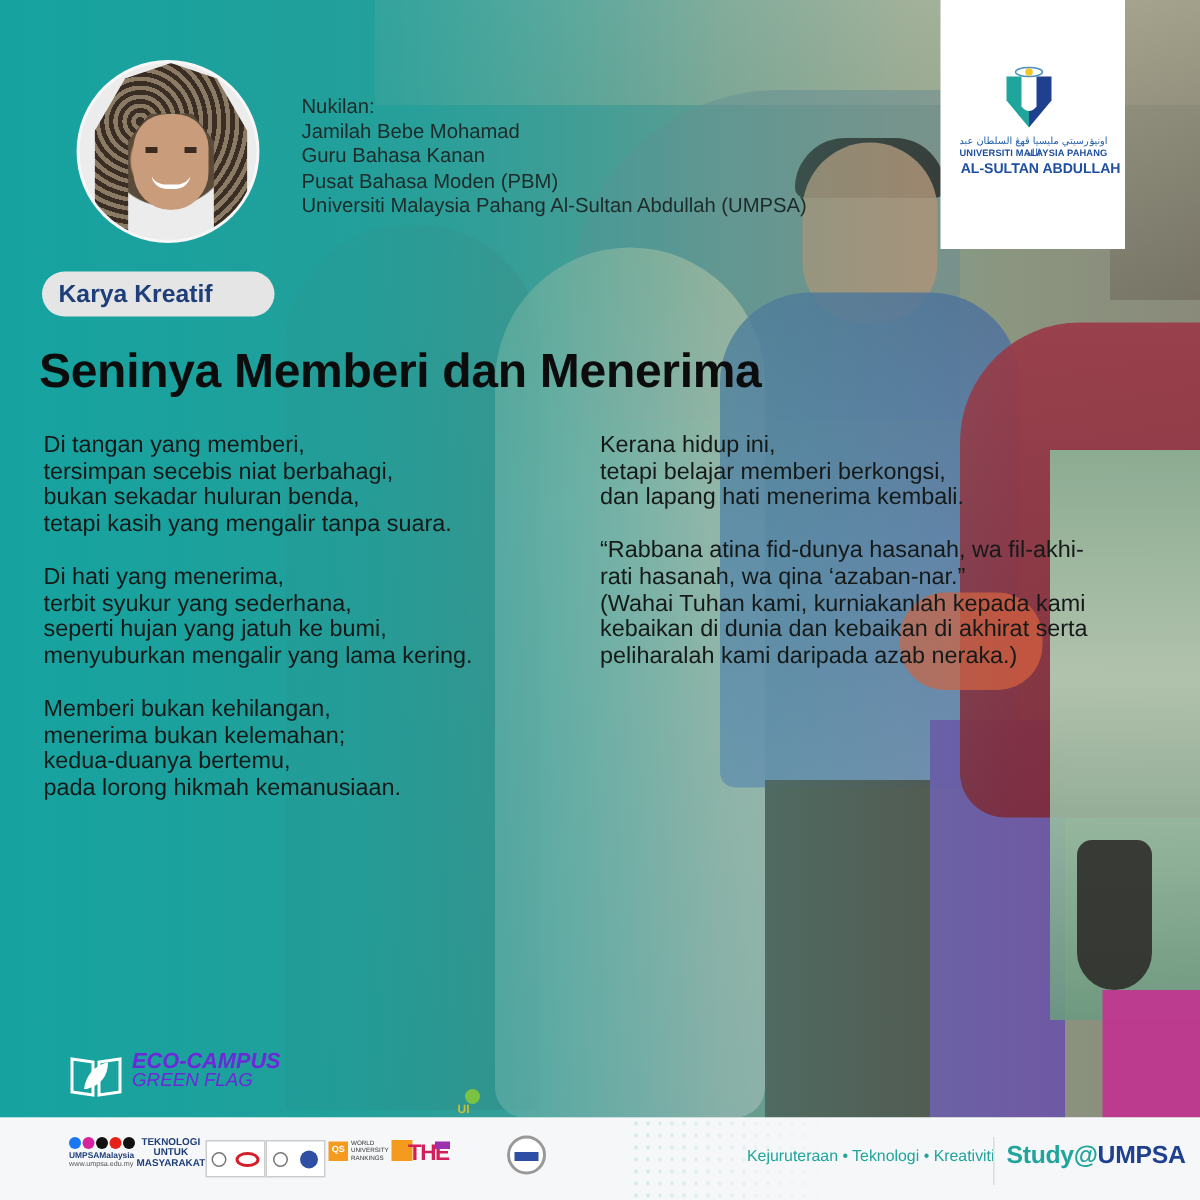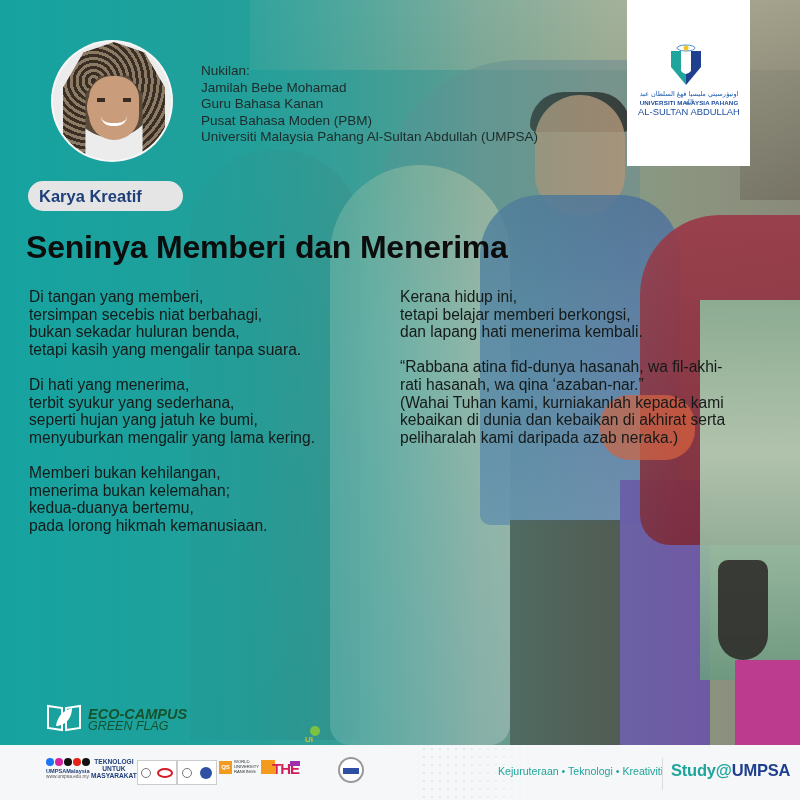--- a/index.html
+++ b/index.html
@@ -53,34 +53,34 @@
     .avatar .scarf { position:absolute; left:10px; top:0; width:102px; height:130px;
       background: repeating-radial-gradient(circle at 30% 30%, #3a2e24 0 3px, #8b7a64 3px 6px); clip-path: polygon(0 100%, 0 35%, 20% 8%, 50% 0, 80% 8%, 100% 35%, 100% 100%, 78% 100%, 78% 40%, 64% 26%, 36% 26%, 22% 40%, 22% 100%); }
 
     .credit { position:absolute; left:201px; top:63px; font-size:13.5px; line-height:16.5px; color:#1d2b2a; }
     .credit div { white-space: nowrap; }
 
     .logo-box { position:absolute; left:627px; top:0; width:123px; height:166px; background:#fff; }
     .logo-shield { position:absolute; left:42px; top:43px; width:34px; height:44px; }
     .logo-arabic { position:absolute; left:8px; top:90px; width:108px; text-align:center; font-size:6.5px; color:#1a5aa8; font-family:"DejaVu Sans", sans-serif; }
     .logo-line1 { position:absolute; left:4px; top:99px; width:116px; text-align:center; font-size:6.2px; font-weight:bold; color:#1f4fa0; letter-spacing:.1px; }
-    .logo-line2 { position:absolute; left:4px; top:106px; width:116px; text-align:center; font-size:9.4px; font-weight:normal; color:#1f4fa0; }
+    .logo-line2 { position:absolute; left:4px; top:106px; width:116px; text-align:right; font-size:9.4px; font-weight:bold; color:#1f4fa0; }
 
     .badge { position:absolute; left:28px; top:181px; width:155px; height:30px; border-radius:15px;
       background:#e5e5e5; color:#1f3f7a; font-weight:bold; font-size:16.5px; line-height:30px; padding-left:11px; }
 
     .title { position:absolute; left:26px; top:229px; font-size:32px; font-weight:bold; color:#0c0c0c; letter-spacing:-0.2px; white-space:nowrap; }
 
     .poem { position:absolute; font-size:15.6px; line-height:17.6px; color:#151a19; }
     .poem .stanza { margin-bottom:17.6px; }
     .poem .line { white-space: nowrap; }
     .poem-left { left:29px; top:288px; }
     .poem-right { left:400px; top:288px; }
 
-    .eco { position:absolute; left:46px; top:702px; display:flex; align-items:flex-end; color:#14532d; }
+    .eco { position:absolute; left:46px; top:702px; display:flex; align-items:flex-start; color:#6d28d9; }
     .eco svg { width:36px; height:30px; }
     .eco-text { margin-left:6px; font-style:italic; line-height:12px; }
     .eco-title { font-weight:bold; font-size:14.5px; }
     .eco-sub { font-size:12.5px; }
 
     
     .footer { position:absolute; left:0; top:745px; width:800px; height:55px; background:#f6f7f8; }
     .dots { position:absolute; left:420px; top:0; width:140px; height:55px;
       background-image: radial-gradient(circle, #bfe0de 1.2px, transparent 1.5px); background-size:8px 8px; opacity:.7;
       -webkit-mask-image: linear-gradient(90deg, rgba(0,0,0,.8), transparent); mask-image: linear-gradient(90deg, rgba(0,0,0,.8), transparent); }

